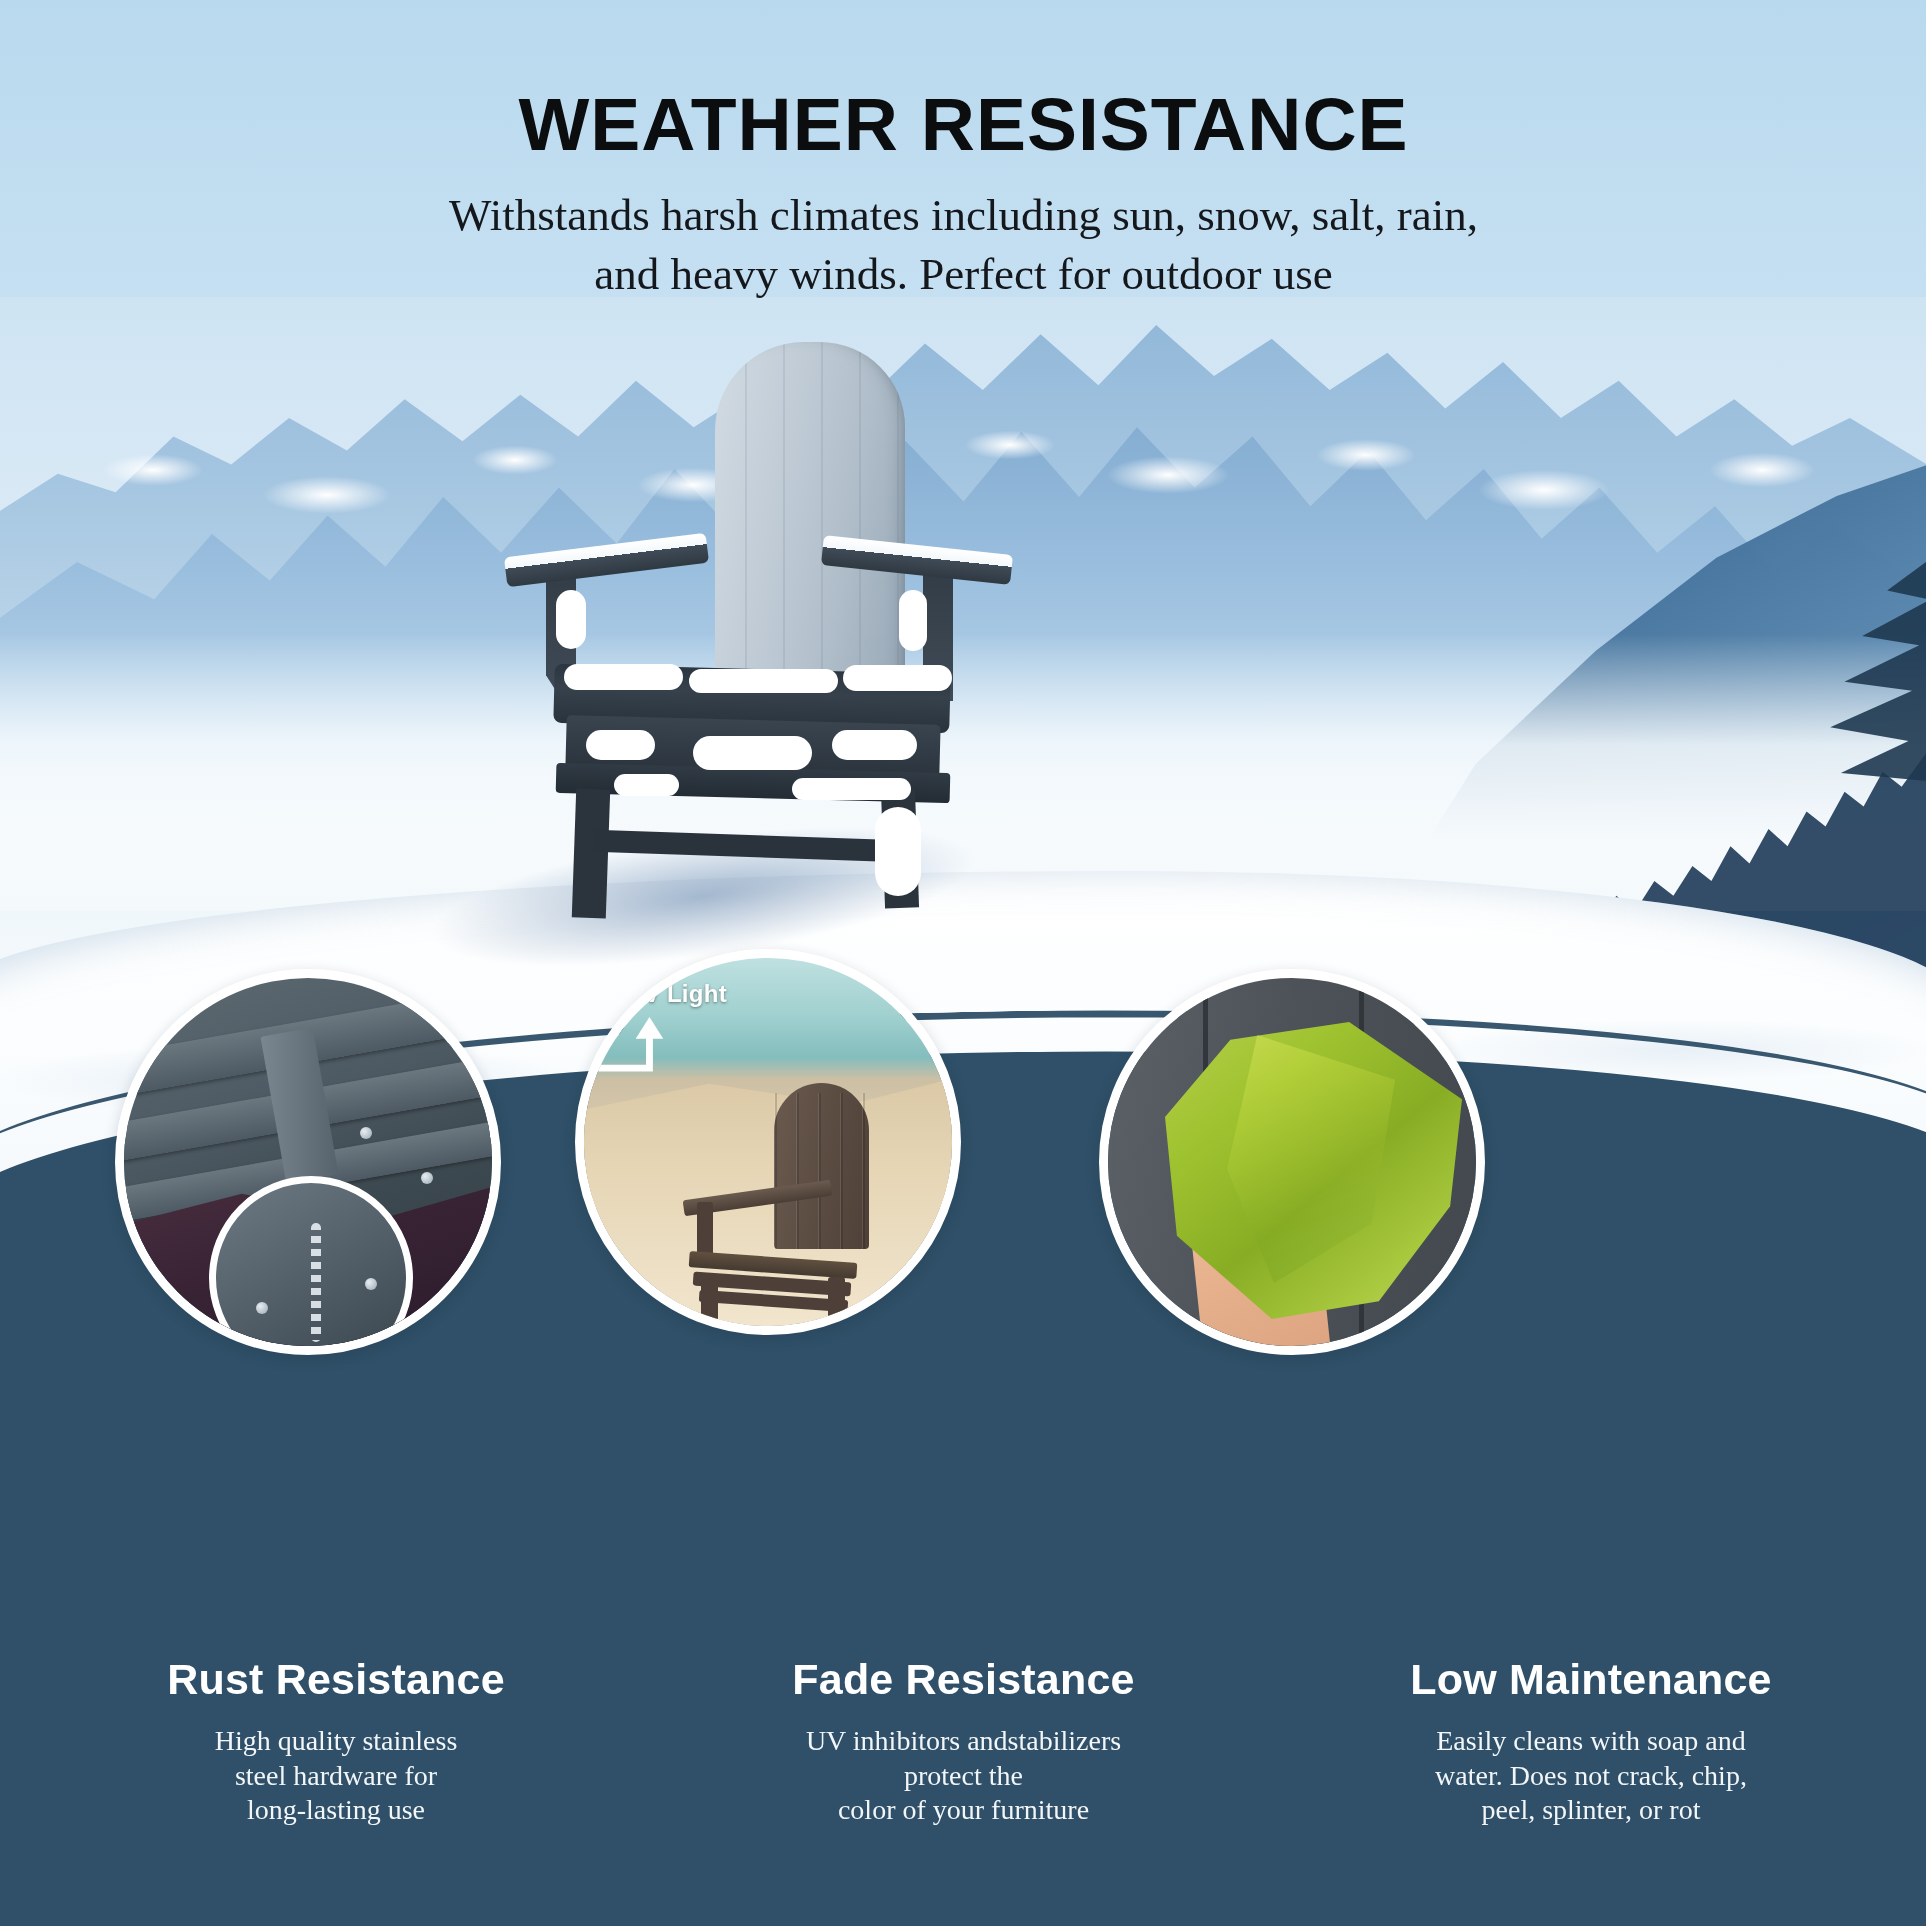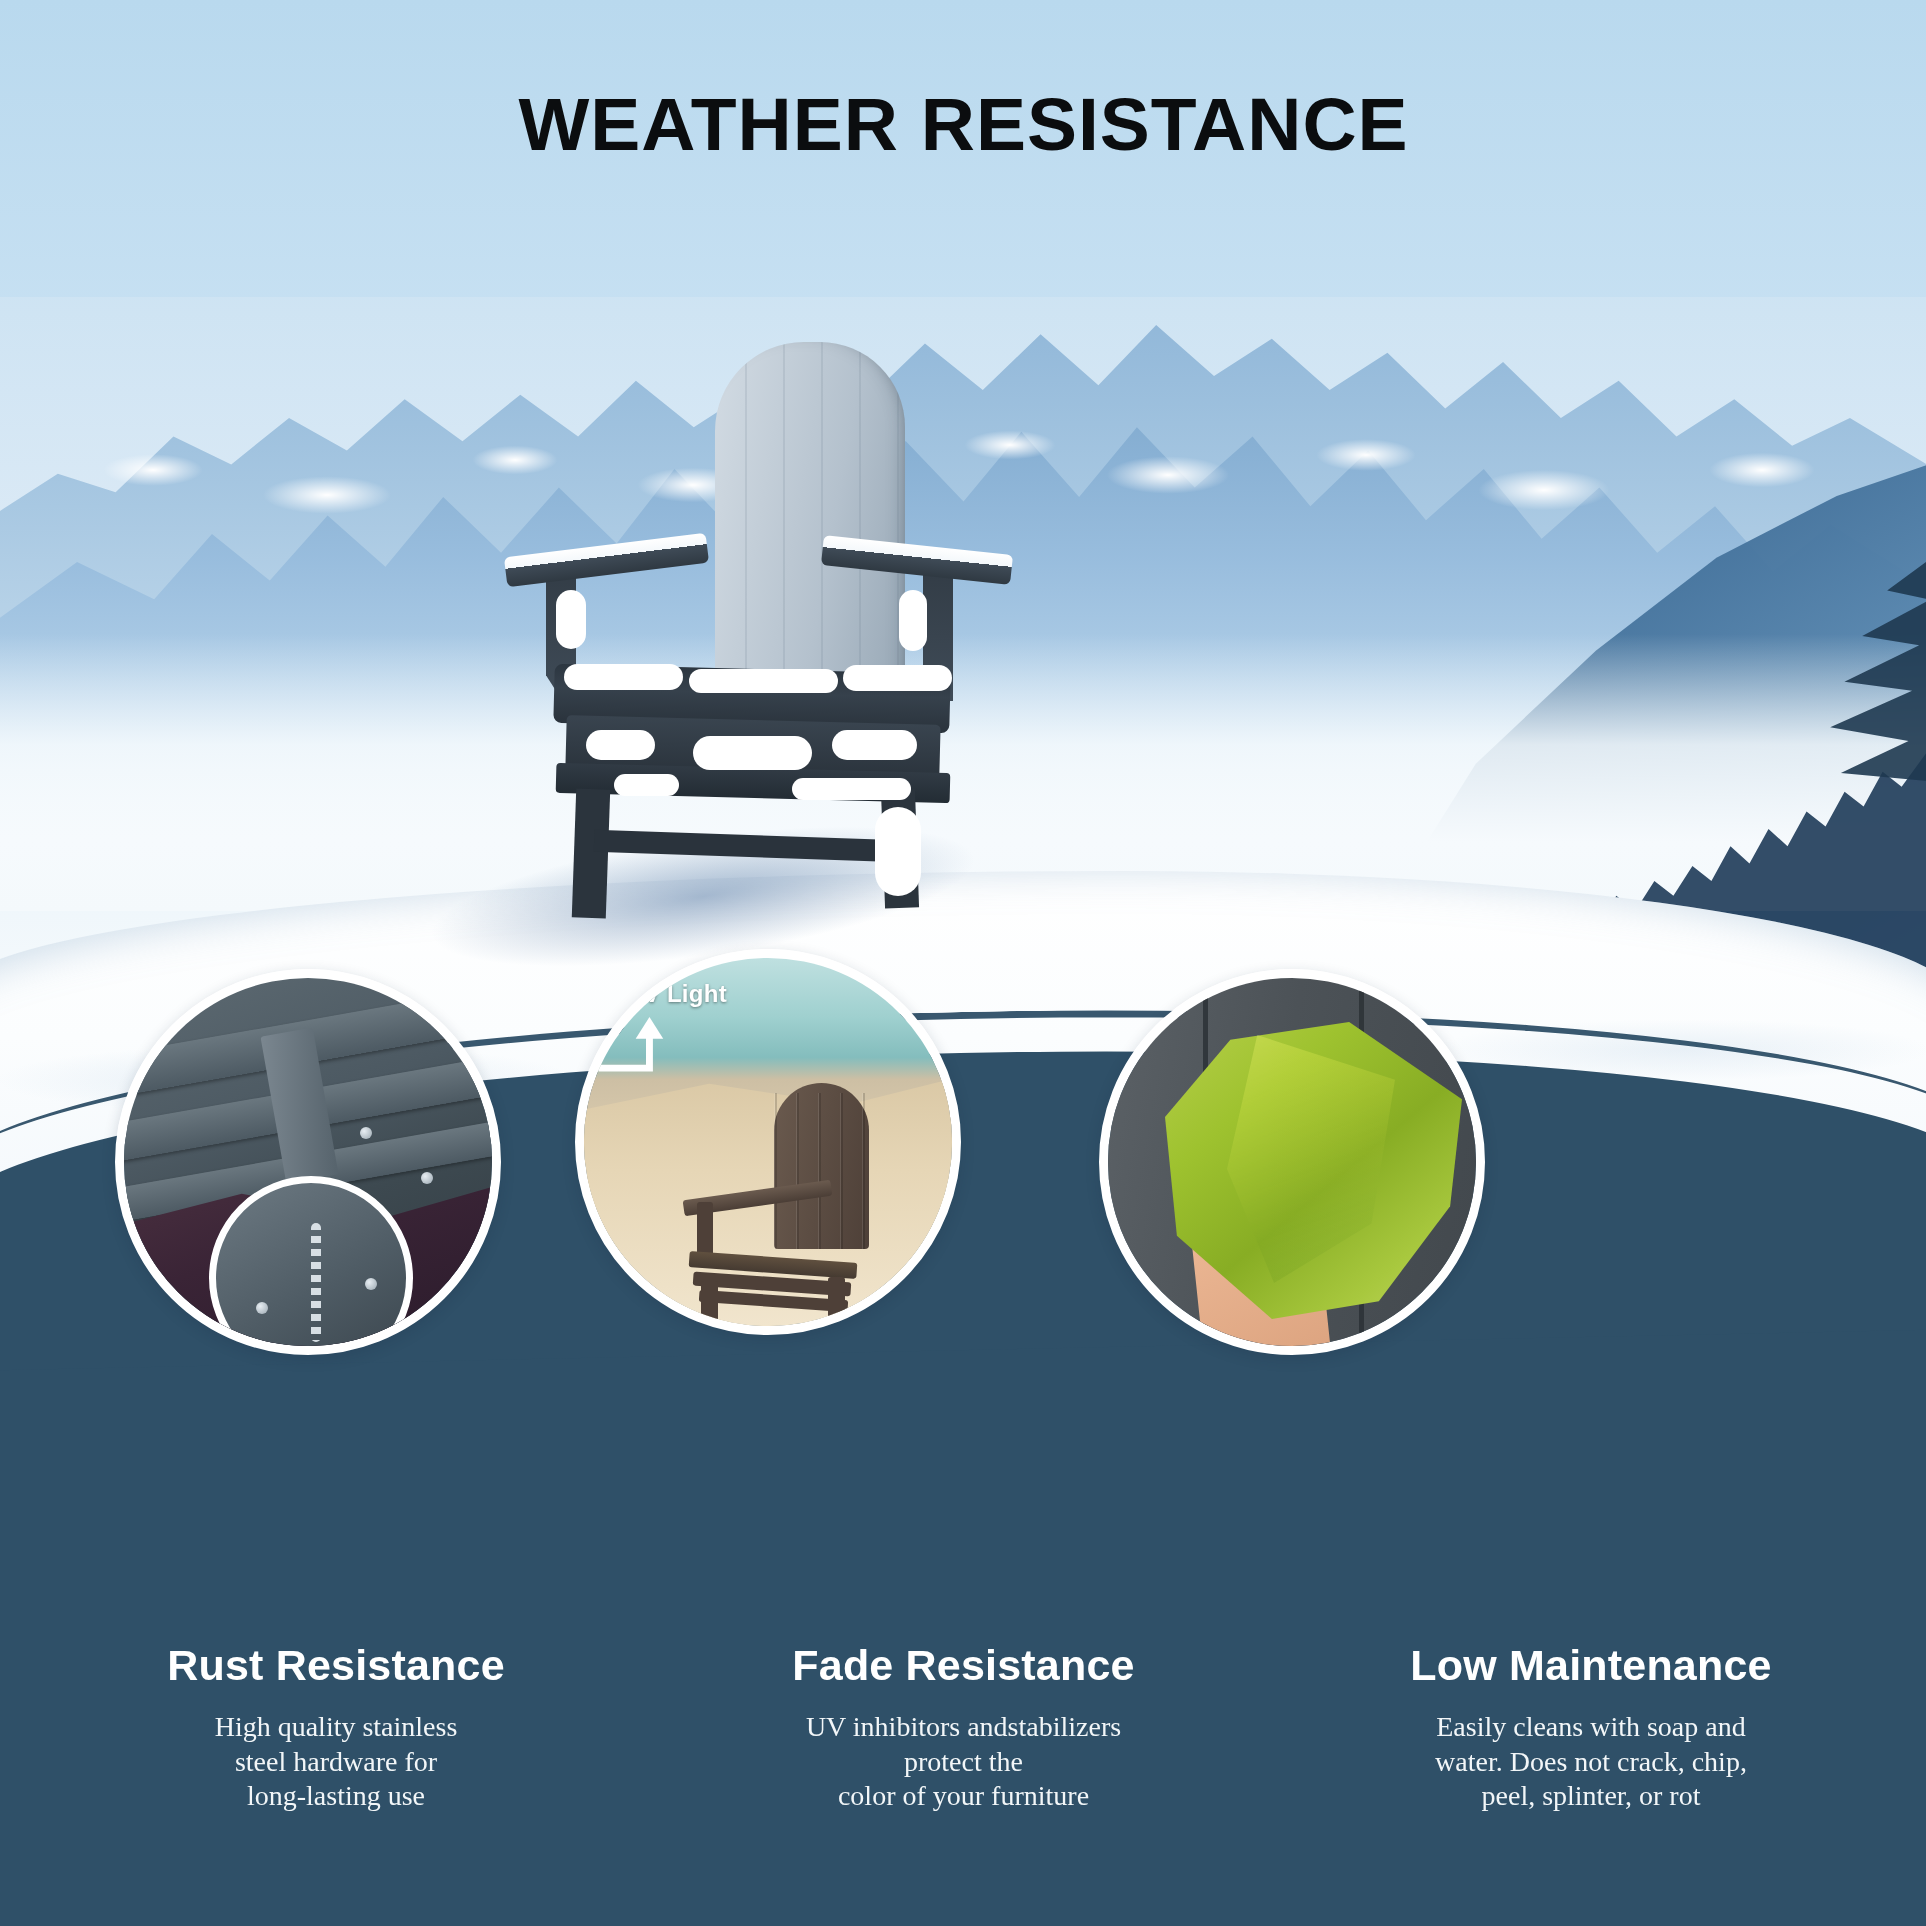--- a/index.html
+++ b/index.html
@@ -330,21 +330,21 @@
     color:#0b0d0f;
   }
   .subhead {
     position:absolute; left:50%; transform:translateX(-50%); top:186px;
     width:1168px; text-align:center;
     font-family:"Liberation Serif", serif;
     font-size:45px; line-height:1.32; color:#14181c;
   }
 
   .features {
-    position:absolute; left:0; bottom:61px; width:1927px;
+    position:absolute; left:0; bottom:47px; width:1927px;
     display:flex; justify-content:space-between; padding:0 59px;
   }
   .feat { width:554px; text-align:center; }
   .feat h3 {
     font-family:"Liberation Sans", sans-serif;
     font-weight:700; font-size:43px; color:#ffffff;
     letter-spacing:0.2px; margin-bottom:20px;
   }
   .feat p {
     font-family:"Liberation Serif", serif;
@@ -390,20 +390,24 @@
       <div class="snowblob sb6"></div>
       <div class="snowblob sb7"></div>
       <div class="snowblob sb8"></div>
       <div class="snowblob sb9"></div>
       <div class="snowblob sb10"></div>
       <div class="snowblob sb11"></div>
     </div>
   </div>
 
   <div class="headline">WEATHER RESISTANCE</div>
+  <div class="subhead">
+    <span>Withstands harsh climates including sun, snow, salt, rain,</span><br>
+    <span>and heavy winds. Perfect for outdoor use</span>
+  </div>
 
   <div class="panel">
     <div class="wave"></div>
   </div>
   <div class="panel" style="background:transparent">
     <div class="wave-line"></div>
   </div>
 
   <div class="circles">
 

